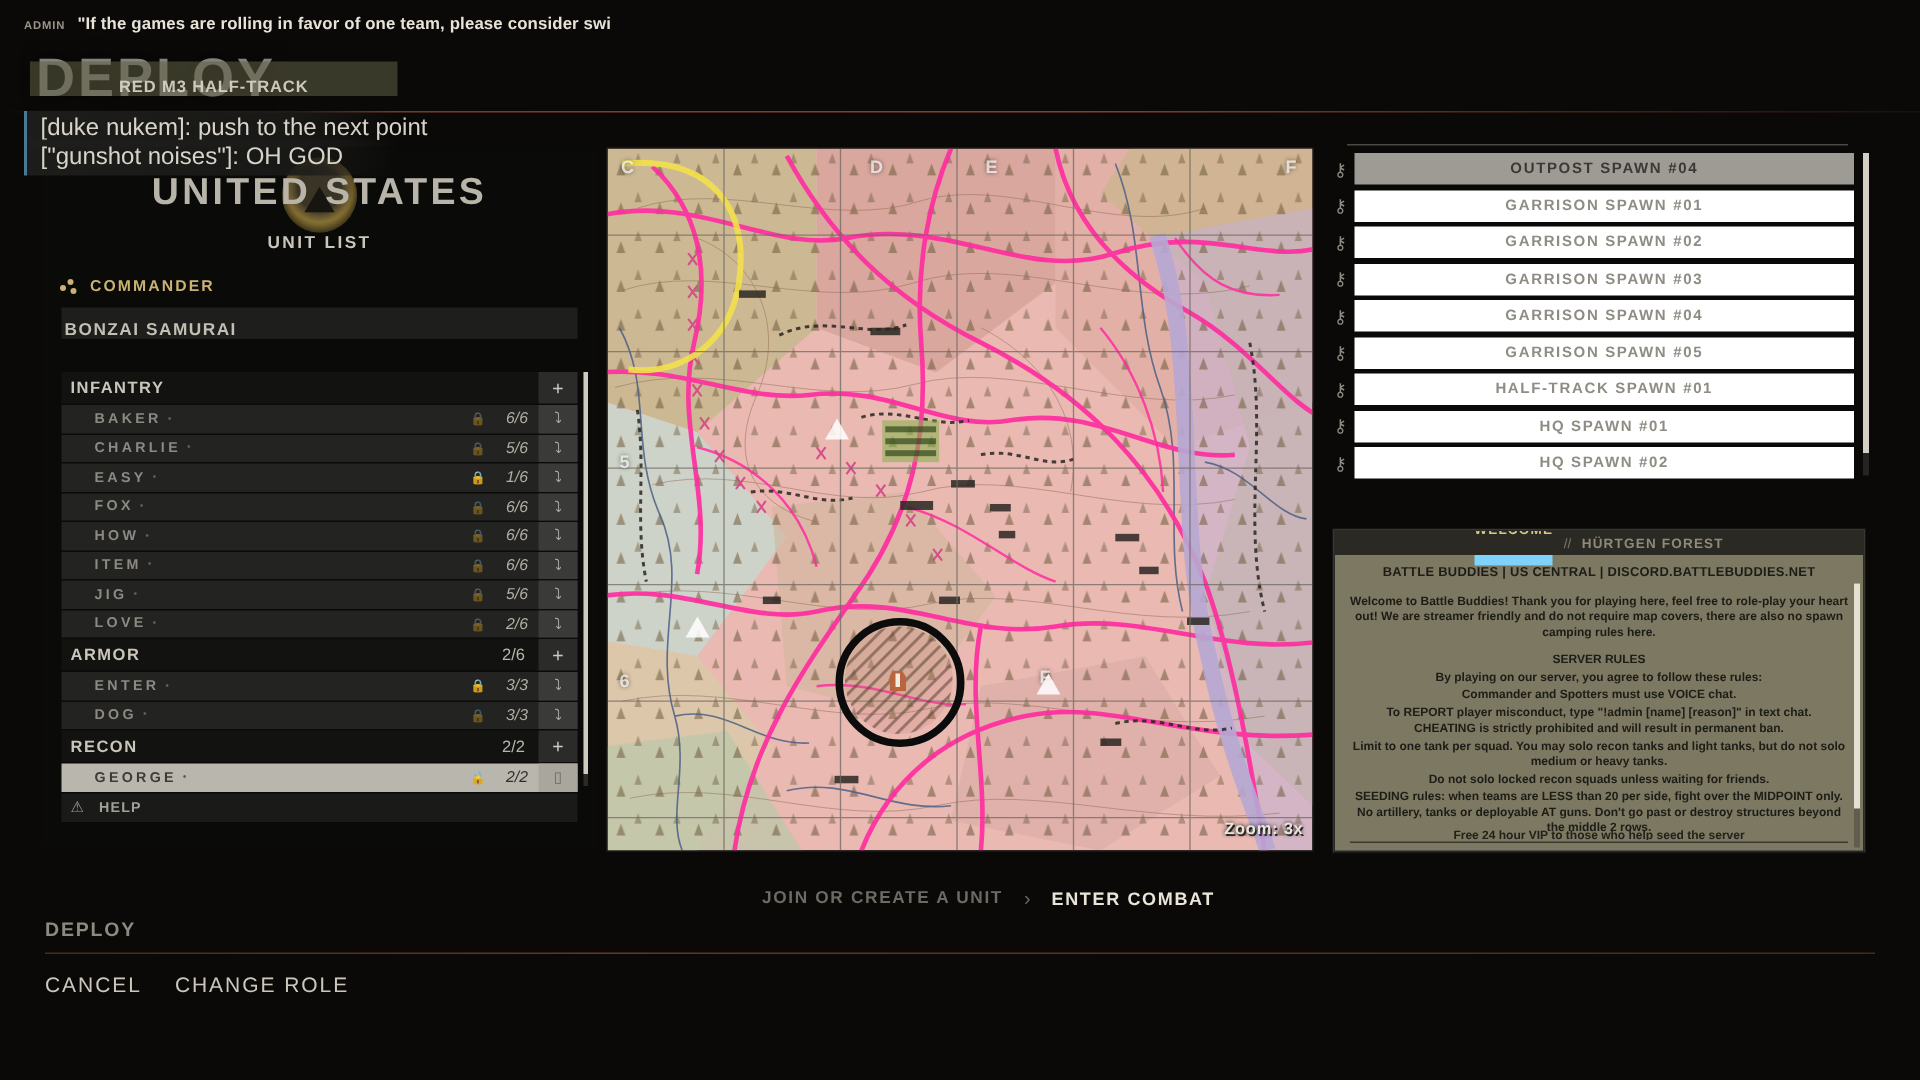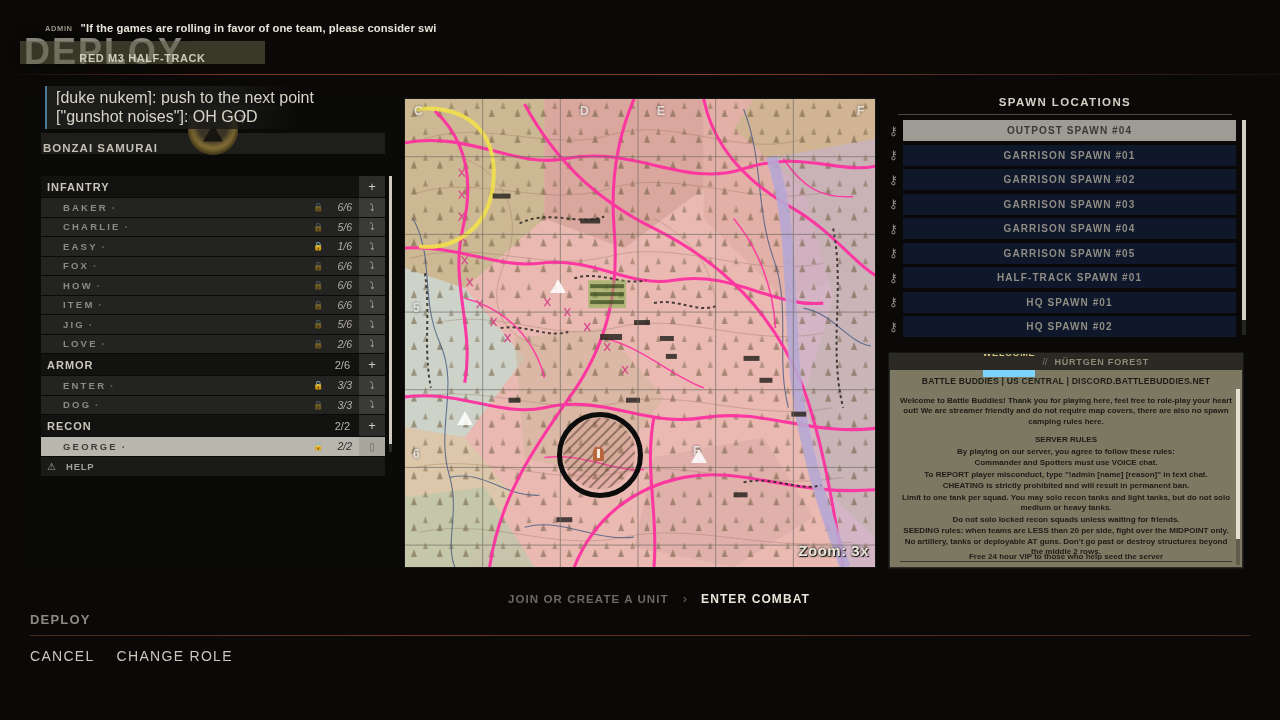--- a/index.html
+++ b/index.html
@@ -6,21 +6,21 @@
   html, body {
     width: 1280px; height: 720px;
     background: #0a0908;
     font-family: "Liberation Sans", sans-serif;
     overflow: hidden;
     color: #cfcabd;
   }
   #root { position: relative; width: 1280px; height: 720px; }
 
   
-  .chat-area { position: absolute; left: 0; top: 16px; width: 420px; height: 115px; z-index: 40; margin-left: 29px; }
+  .chat-area { position: absolute; left: 0; top: 4px; width: 420px; height: 115px; z-index: 40; }
   .chat-line { position: absolute; display: flex; align-items: center; height: 18px; font-size: 11px; }
   .chat-admin { left: 16px; top: 3px; }
   .chat-tag {
     font-size: 7.5px; letter-spacing: .6px; color: #9a9387;
     font-weight: bold; margin-right: 8px; padding-top:1px;
   }
   .chat-admin-text { color: #e7e3d8; font-weight: bold; font-size: 11.2px; letter-spacing: .1px; }
   .chat-msg {
     left: 16px; width: 250px; height: 24px;
     background: linear-gradient(90deg, rgba(30,30,28,.93) 0%, rgba(26,26,24,.88) 72%, rgba(22,22,20,0) 100%);
@@ -140,21 +140,21 @@
 
   
   .map-wrap {
     position: absolute; left: 404px; top: 98px; width: 472px; height: 470px;
     overflow: hidden; background: #0c0c0b; z-index: 15;
     border: 1px solid #171715;
   }
   .map-canvas { position: absolute; inset: 0; }
   .map-zoom-label {
     position: absolute; right: 6px; bottom: 8px; z-index: 9;
-    font-size: 15px; font-weight: bold; letter-spacing: .5px;
+    font-size: 11px; font-weight: bold; letter-spacing: .5px;
     color: #e9e5d9; text-shadow: 0 0 3px #000, 1px 1px 0 #333;
   }
   .map-sector-letter {
     position: absolute; font-size: 12px; font-weight: bold; color: rgba(250,250,248,.75);
     text-shadow: 0 0 3px rgba(0,0,0,.5); z-index: 6;
   }
   .map-marker-circle {
     position: absolute; left: 152px; top: 313px; width: 86px; height: 86px;
     border: 5px solid #0c0c0c; border-radius: 50%; z-index: 8;
   }
@@ -182,21 +182,21 @@
     text-align: center; font-size: 11.5px; font-weight: bold; letter-spacing: 1.4px;
     color: #d5d1c6; padding-bottom: 6px;
   }
   .spawn-rule { height: 1px; background: #4a4944; margin: 0 14px 5px 14px; }
   .spawn-list { position: relative; padding-right: 10px; }
   .spawn-item { display: flex; align-items: center; height: 21px; margin-bottom: 3.5px; }
   .spawn-icon {
     width: 19px; text-align: center; font-size: 12px; color: #8d8a82; flex: 0 0 19px;
   }
   .spawn-btn {
-    flex: 1; height: 21px; background: #0f172a;
+    flex: 1; height: 21px; background: #ffffff;
     display: flex; align-items: center; justify-content: center;
     font-size: 10px; letter-spacing: 1.1px; font-weight: 600; color: #8f8c84;
   }
   .spawn-btn.active { background: #9e9b95; color: #3a3935; }
   .spawn-scrollbar {
     position: absolute; right: 0px; top: 0; width: 4px; height: 215px; background: #242422;
   }
   .spawn-scrollbar i { position: absolute; left: 0; top: 0; width: 4px; height: 200px; background: #d3cfc5; }
 
   
@@ -271,22 +271,31 @@
     </div>
   </div>
 
   <div class="deploy-ghost">DEPLOY</div>
   <div class="halftrack-banner">
     <span class="halftrack-text">RED M3 HALF-TRACK</span>
   </div>
 
   <div class="left-panel">
     <div class="faction-emblem"></div>
+    <div class="faction-title">UNITED STATES</div>
     <div class="unit-list-title">UNIT LIST</div>
 
+    <div class="commander-row">
+      <span class="cmd-dots">
+          <i></i>
+          <i></i>
+          <i></i>
+        </span>
+      <span class="commander-label">COMMANDER</span>
+    </div>
     <div class="commander-name-row">
       <span class="commander-name">BONZAI SAMURAI</span>
     </div>
 
     <div class="unit-scroll">
       <div id="sections-host">
           <div class="section-row">
             <span class="section-name">INFANTRY</span>
             <span class="section-count"></span>
             <span class="section-add">+</span>
@@ -556,21 +565,20 @@
     <div class="map-tri" style="left:52px;top:312px;">
         <i></i>
       </div>
     <div class="map-tri" style="left:286px;top:350px;">
         <i></i>
       </div>
     <div class="map-zoom-label">Zoom: 3x</div>
   </div>
 
   <div class="spawn-panel">
-    <div class="spawn-title">SPAWN LOCATIONS</div>
     <div class="spawn-rule"></div>
     <div class="spawn-list">
       <div id="spawn-host">
           <div class="spawn-item">
             <span class="spawn-icon">⚷</span>
             <span class="spawn-btn active">OUTPOST SPAWN #04</span>
           </div>
           <div class="spawn-item">
             <span class="spawn-icon">⚷</span>
             <span class="spawn-btn">GARRISON SPAWN #01</span>

